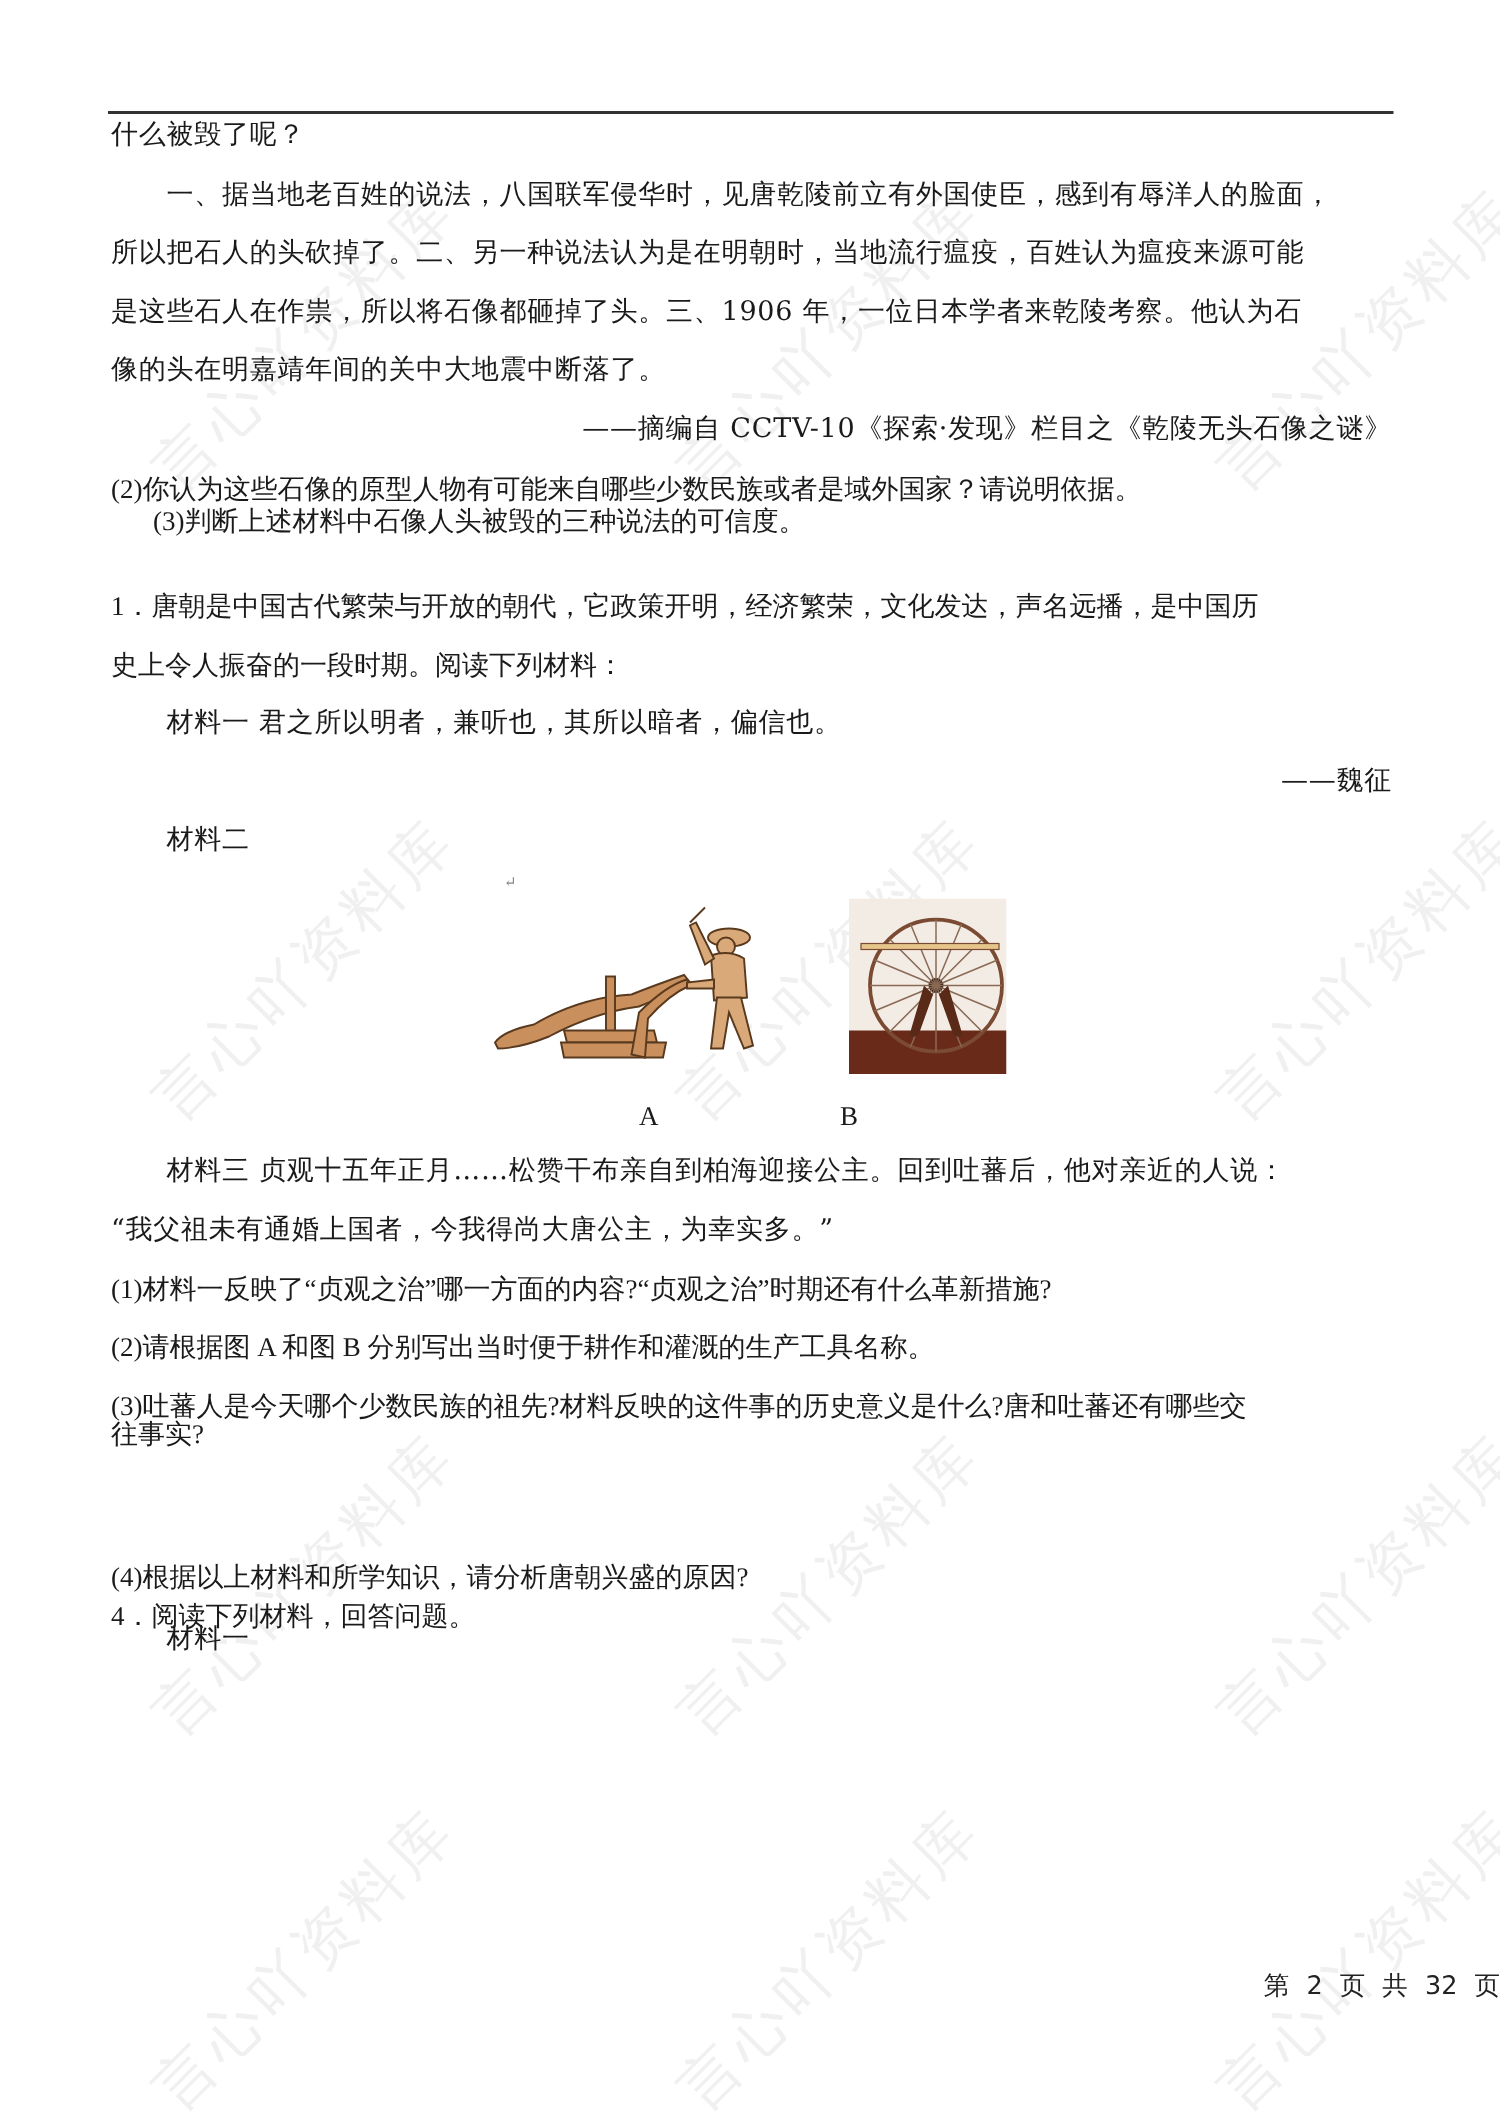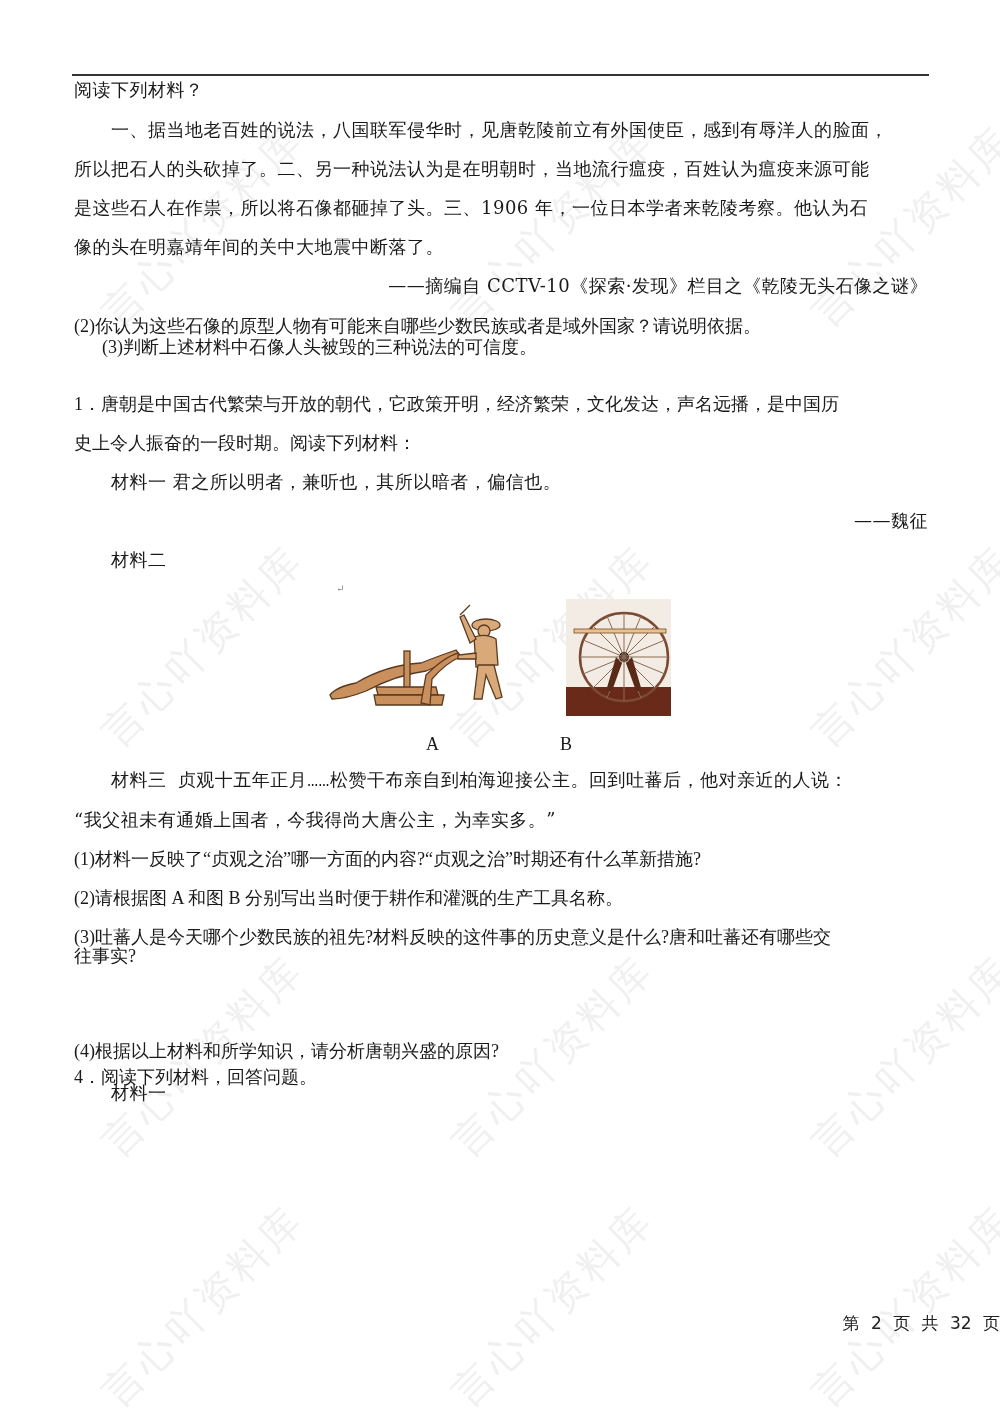--- a/index.html
+++ b/index.html
@@ -29,21 +29,21 @@
 <div class="wm" style="left:800px; top:720px;">言心吖资料库</div>
 <div class="wm" style="left:90px; top:1130px;">言心吖资料库</div>
 <div class="wm" style="left:440px; top:1130px;">言心吖资料库</div>
 <div class="wm" style="left:800px; top:1130px;">言心吖资料库</div>
 <div class="wm" style="left:90px; top:1380px;">言心吖资料库</div>
 <div class="wm" style="left:440px; top:1380px;">言心吖资料库</div>
 <div class="wm" style="left:800px; top:1380px;">言心吖资料库</div>
 
 <div class="top-rule"></div>
 
-<div class="line" style="top:78px;">阅读下列材料？</div>
+<div class="line" style="top:78px;">什么被毁了呢？</div>
 
 <div class="line indent" style="top:118px;">一、据当地老百姓的说法，八国联军侵华时，见唐乾陵前立有外国使臣，感到有辱洋人的脸面，</div>
 <div class="line" style="top:157px;">所以把石人的头砍掉了。二、另一种说法认为是在明朝时，当地流行瘟疫，百姓认为瘟疫来源可能</div>
 <div class="line" style="top:196px;">是这些石人在作祟，所以将石像都砸掉了头。三、1906 年，一位日本学者来乾陵考察。他认为石</div>
 <div class="line" style="top:235px;">像的头在明嘉靖年间的关中大地震中断落了。</div>
 
 <div class="line right" style="top:274px;">——摘编自 CCTV-10《探索·发现》栏目之《乾陵无头石像之谜》</div>
 
 <div class="line sans" style="top:314px;">(2)你认为这些石像的原型人物有可能来自哪些少数民族或者是域外国家？请说明依据。</div>
 <div class="line sans" style="top:335px;margin-left:28px;">(3)判断上述材料中石像人头被毁的三种说法的可信度。</div>
@@ -96,21 +96,21 @@
       <line x1="17" y1="75" x2="99" y2="41"></line>
     </g>
     <rect x="8" y="30" width="92" height="4" fill="#e5c58a" stroke="#7a4a32" stroke-width="0.8"></rect>
     <path d="M50 58 L40 92 L46 92 L56 64 Z M66 58 L76 92 L70 92 L60 64 Z" fill="#5a2a18"></path>
   </svg>
 </div>
 
 <div class="fig-label" style="left:426px; top:734px;">A</div>
 <div class="fig-label" style="left:560px; top:734px;">B</div>
 
-<div class="line indent" style="top:769px;font-family:Liberation Mono, monospace;">材料三  贞观十五年正月……松赞干布亲自到柏海迎接公主。回到吐蕃后，他对亲近的人说：</div>
+<div class="line indent" style="top:769px;">材料三  贞观十五年正月……松赞干布亲自到柏海迎接公主。回到吐蕃后，他对亲近的人说：</div>
 <div class="line" style="top:808px;">“我父祖未有通婚上国者，今我得尚大唐公主，为幸实多。”</div>
 
 <div class="line sans" style="top:847px;">(1)材料一反映了“贞观之治”哪一方面的内容?“贞观之治”时期还有什么革新措施?</div>
 <div class="line sans" style="top:886px;">(2)请根据图 A 和图 B 分别写出当时便于耕作和灌溉的生产工具名称。</div>
 <div class="line sans" style="top:925px;">(3)吐蕃人是今天哪个少数民族的祖先?材料反映的这件事的历史意义是什么?唐和吐蕃还有哪些交</div>
 <div class="line sans" style="top:944px;">往事实?</div>
 <div class="line sans" style="top:1039px;">(4)根据以上材料和所学知识，请分析唐朝兴盛的原因?</div>
 
 <div class="line sans" style="top:1042px;margin-top:23px;">4．阅读下列材料，回答问题。</div>
 <div class="line indent" style="top:1081px;">材料一</div>

